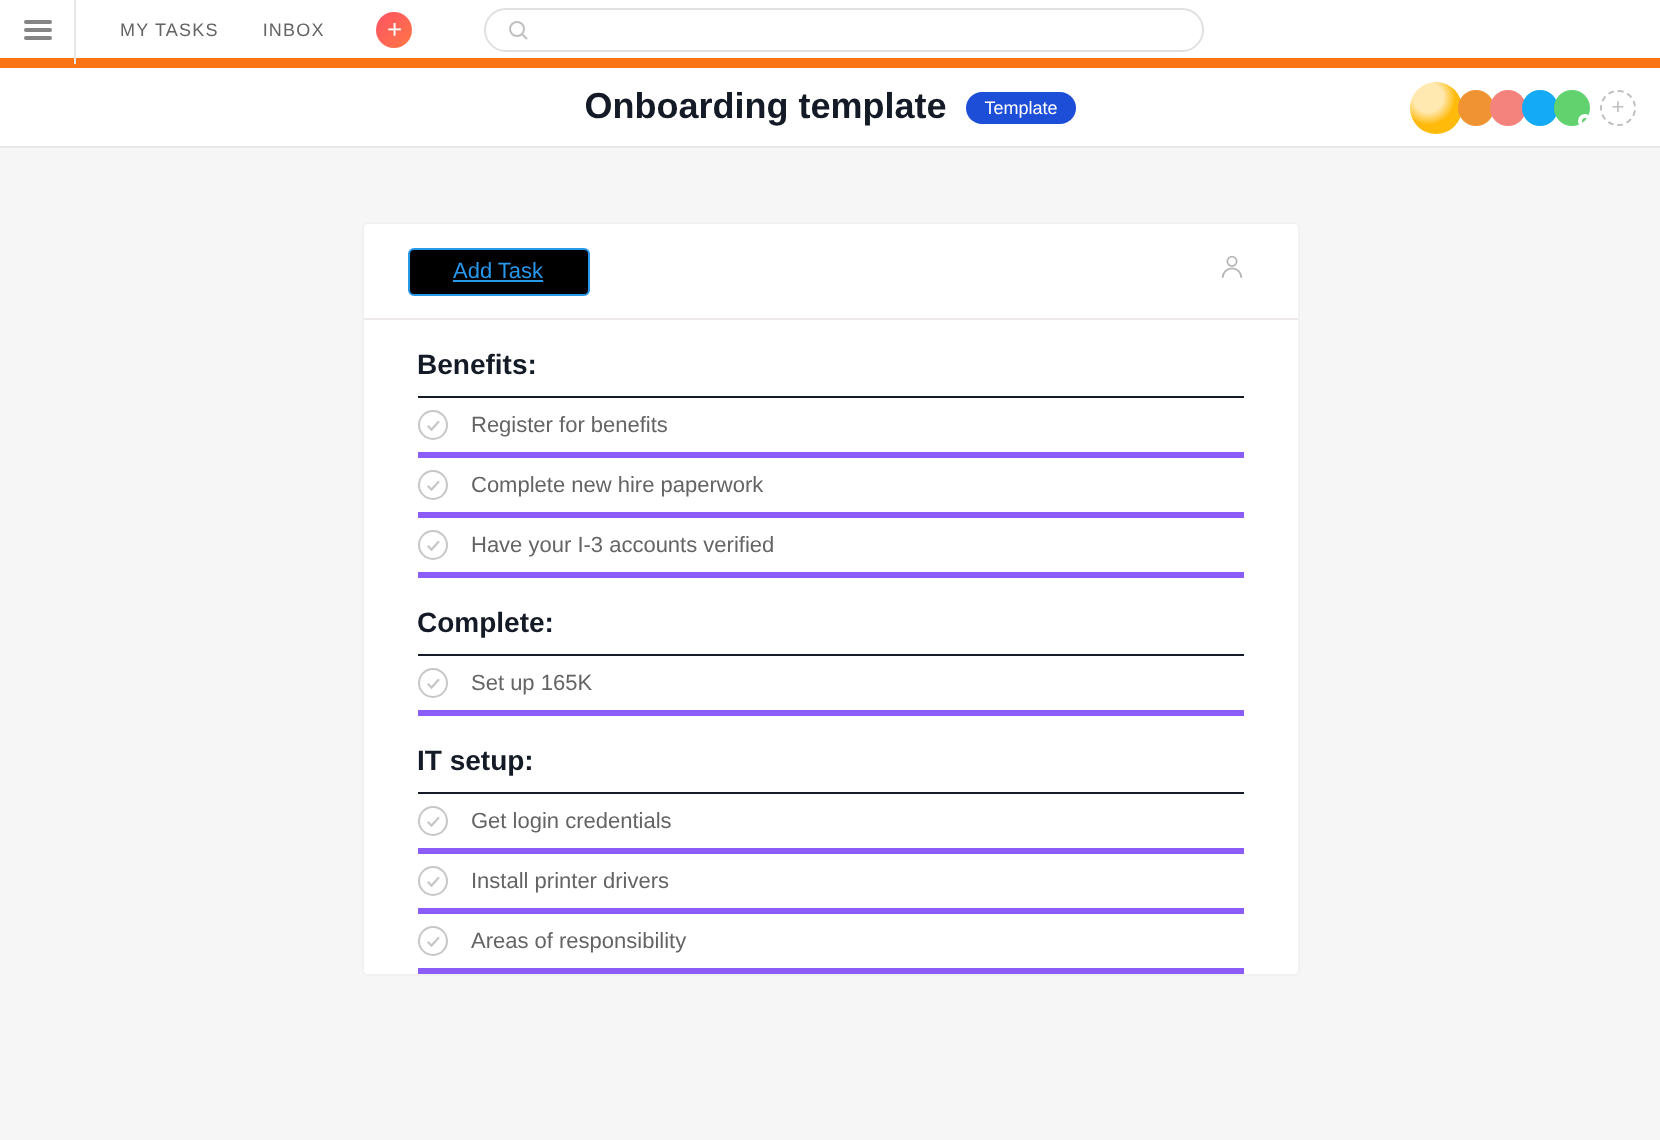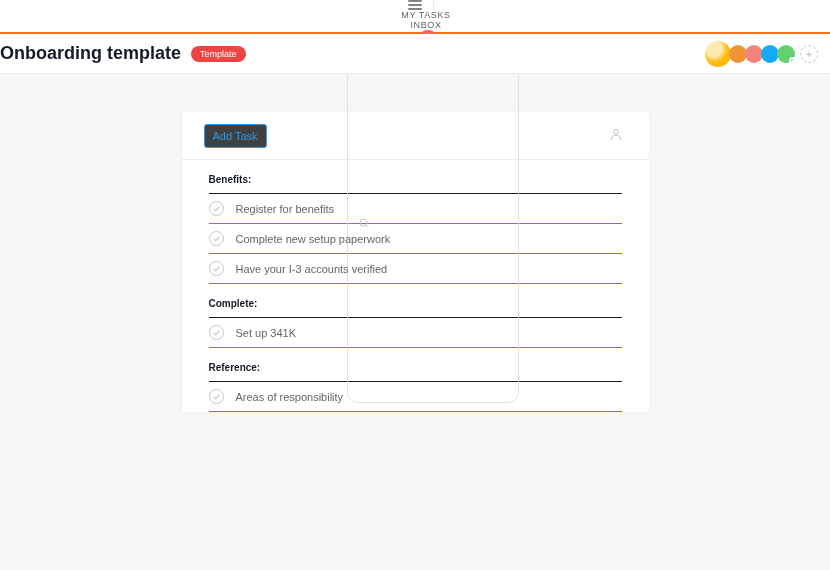--- a/index.html
+++ b/index.html
@@ -8,24 +8,23 @@
       height: 570px;
       background: #f6f6f6;
       overflow: hidden;
       position: relative;
     }
 
     
     .top-nav {
       height: 34px;
       background: #fff;
-      border-bottom: 2px solid #f97316;
-      display: flex;
-      align-items: center;
-      flex-direction: column;
+      border-bottom: 5px solid #f97316;
+      display: flex;
+      align-items: center;
     }
     .sidebar-toggle {
       width: 38px;
       height: 34px;
       display: flex;
       align-items: center;
       justify-content: center;
       border-right: 1px solid #e8e8e8;
     }
     .hamburger {
@@ -85,31 +84,32 @@
       background: transparent;
     }
 
     
     .project-header {
       height: 40px;
       background: #fff;
       border-bottom: 1px solid #e8e8e8;
       display: flex;
       align-items: center;
+      justify-content: center;
       position: relative;
     }
     .project-title {
       font-size: 18px;
       font-weight: 700;
       color: #151b26;
     }
     .template-badge {
       font-size: 9px;
       color: #fff;
-      background: #ef4444;
+      background: #1d4ed8;
       padding: 3px 9px;
       border-radius: 9px;
       margin-left: 10px;
     }
     .collab-row {
       position: absolute;
       right: 12px;
       top: 50%;
       transform: translateY(-50%);
       display: flex;
@@ -159,43 +159,44 @@
       height: 48px;
       display: flex;
       align-items: center;
       padding: 0 26px 0 22px;
       border-bottom: 1px solid #edeae9;
     }
     .add-task-btn {
       border: 1px solid #2898ec;
       color: #2898ec;
       font-size: 11px;
-      padding: 5px 8px;
+      padding: 5px 22px;
       border-radius: 3px;
       cursor: pointer;
-      background: #404040;
+      background: #000000;
+      text-decoration: underline;
     }
     .card-actions .spacer { flex: 1; }
     .assign-icon { color: #b4b4b4; cursor: pointer; }
 
     .section {
       padding: 0 27px;
     }
     .section-heading {
-      font-size: 10px;
+      font-size: 14px;
       font-weight: 700;
       color: #151b26;
       padding-top: 14px;
       padding-bottom: 8px;
       border-bottom: 1px solid #151b26;
     }
     .task-row {
       display: flex;
       align-items: center;
-      border-bottom: 1px solid #8b5cf6;
+      border-bottom: 3px solid #8b5cf6;
       height: 30px;
     }
     .task-check {
       width: 15px;
       height: 15px;
       border-radius: 50%;
       border: 1px solid #c7c7c7;
       display: flex;
       align-items: center;
       justify-content: center;
@@ -270,47 +271,65 @@
           </svg>
       </div>
       <span class="task-label">Register for benefits</span>
     </div>
     <div class="task-row">
       <div class="task-check">
         <svg width="9" height="9" viewBox="0 0 24 24" fill="none" stroke="#c7c7c7" stroke-width="3">
             <polyline points="5 13 10 18 20 7"></polyline>
           </svg>
       </div>
-      <span class="task-label">Complete new setup paperwork</span>
+      <span class="task-label">Complete new hire paperwork</span>
     </div>
     <div class="task-row">
       <div class="task-check">
         <svg width="9" height="9" viewBox="0 0 24 24" fill="none" stroke="#c7c7c7" stroke-width="3">
             <polyline points="5 13 10 18 20 7"></polyline>
           </svg>
       </div>
       <span class="task-label">Have your I-3 accounts verified</span>
     </div>
   </div>
 
   <div class="section">
     <div class="section-heading">Complete:</div>
     <div class="task-row">
       <div class="task-check">
         <svg width="9" height="9" viewBox="0 0 24 24" fill="none" stroke="#c7c7c7" stroke-width="3">
             <polyline points="5 13 10 18 20 7"></polyline>
           </svg>
       </div>
-      <span class="task-label">Set up 341K</span>
-    </div>
-  </div>
-
+      <span class="task-label">Set up 165K</span>
+    </div>
+  </div>
 
   <div class="section">
-    <div class="section-heading">Reference:</div>
+    <div class="section-heading">IT setup:</div>
+    <div class="task-row">
+      <div class="task-check">
+        <svg width="9" height="9" viewBox="0 0 24 24" fill="none" stroke="#c7c7c7" stroke-width="3">
+            <polyline points="5 13 10 18 20 7"></polyline>
+          </svg>
+      </div>
+      <span class="task-label">Get login credentials</span>
+    </div>
+    <div class="task-row">
+      <div class="task-check">
+        <svg width="9" height="9" viewBox="0 0 24 24" fill="none" stroke="#c7c7c7" stroke-width="3">
+            <polyline points="5 13 10 18 20 7"></polyline>
+          </svg>
+      </div>
+      <span class="task-label">Install printer drivers</span>
+    </div>
+  </div>
+
+  <div class="section">
     <div class="task-row">
       <div class="task-check">
         <svg width="9" height="9" viewBox="0 0 24 24" fill="none" stroke="#c7c7c7" stroke-width="3">
             <polyline points="5 13 10 18 20 7"></polyline>
           </svg>
       </div>
       <span class="task-label">Areas of responsibility</span>
     </div>
   </div>
 </div>

